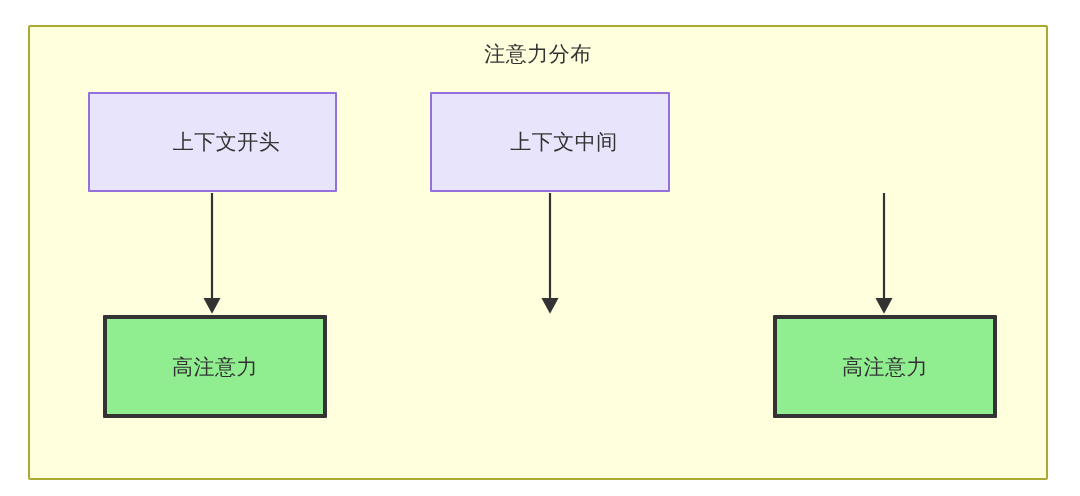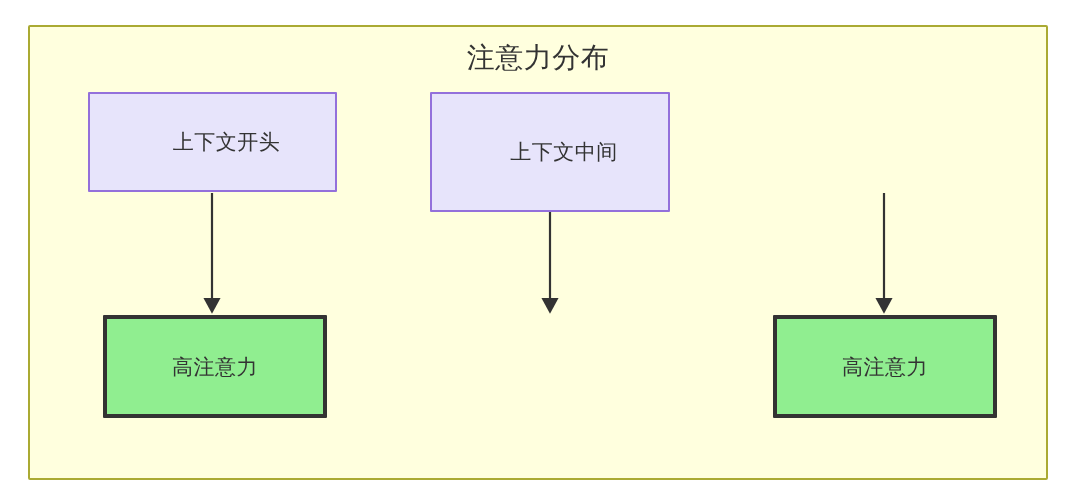--- a/index.html
+++ b/index.html
@@ -30,21 +30,21 @@
     border: 2px solid #aaaa33;
     border-radius: 2px;
     box-sizing: border-box;
   }
   .cluster-title {
     position: absolute;
     left: 0;
     top: 14px;
     width: 100%;
     text-align: center;
-    font-size: 28px;
+    font-size: 21px;
     color: #333333;
     line-height: 1.2;
     letter-spacing: 0.5px;
   }
   
   .node {
     position: absolute;
     box-sizing: border-box;
     display: flex;
     align-items: center;
@@ -96,21 +96,21 @@
     </defs>
     <line x1="212" y1="193" x2="212" y2="305" stroke="#333333" stroke-width="2.2" marker-end="url(#arrowhead)"></line>
     <line x1="550" y1="193" x2="550" y2="305" stroke="#333333" stroke-width="2.2" marker-end="url(#arrowhead)"></line>
     <line x1="884" y1="193" x2="884" y2="305" stroke="#333333" stroke-width="2.2" marker-end="url(#arrowhead)"></line>
   </svg>
 
   <div class="node context" style="left:88px; top:92px; width:249px; height:100px;">
     <span>上下文开头</span>
   </div>
 
-  <div class="node context" style="left:430px; top:92px; width:240px; height:120px;text-align:center;">
+  <div class="node context" style="left:430px; top:92px; width:240px; height:100px;text-align:center;">
     <span>上下文中间</span>
   </div>
 
 
   <div class="node attention high" style="left:103px; top:315px; width:224px; height:103px;">
     <span>高注意力</span>
   </div>
 
 
   <div class="node attention high" style="left:773px; top:315px; width:224px; height:103px;">

